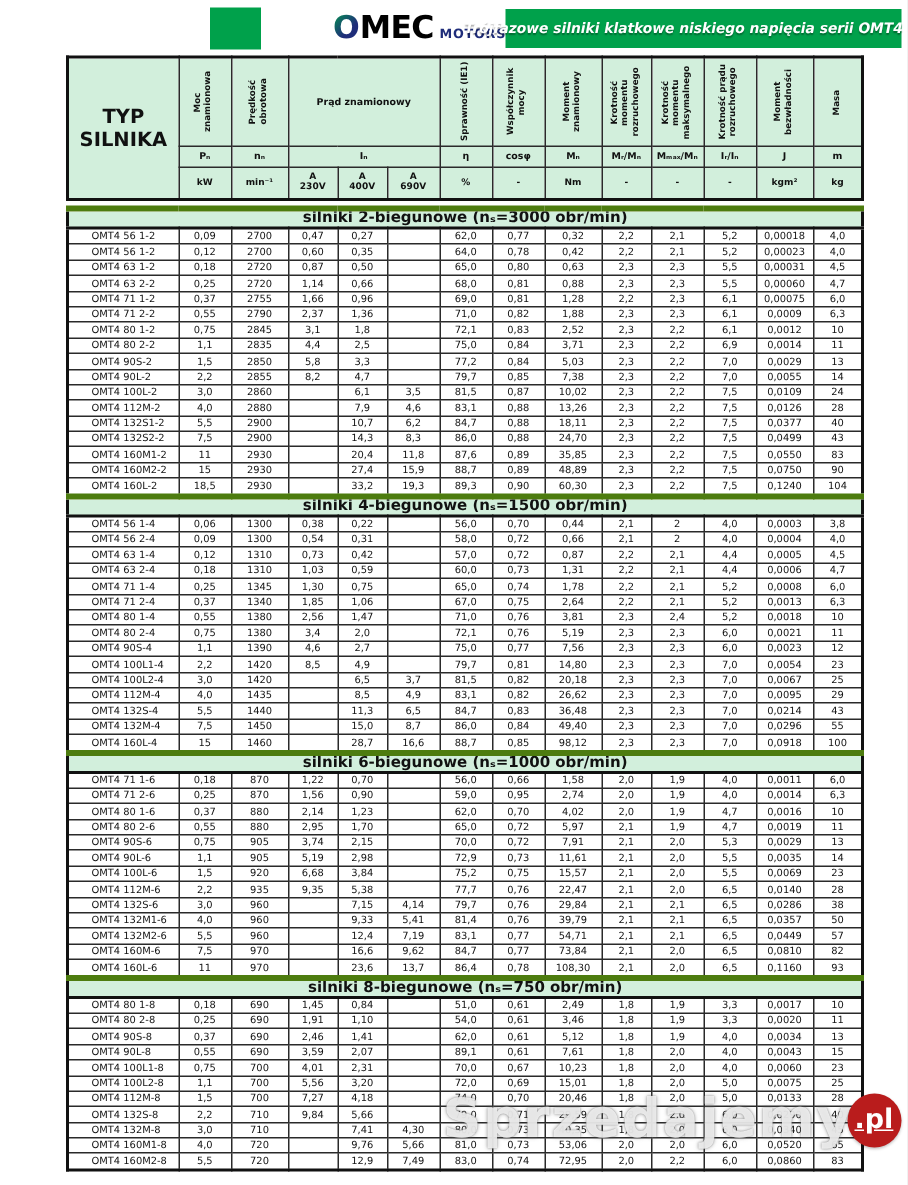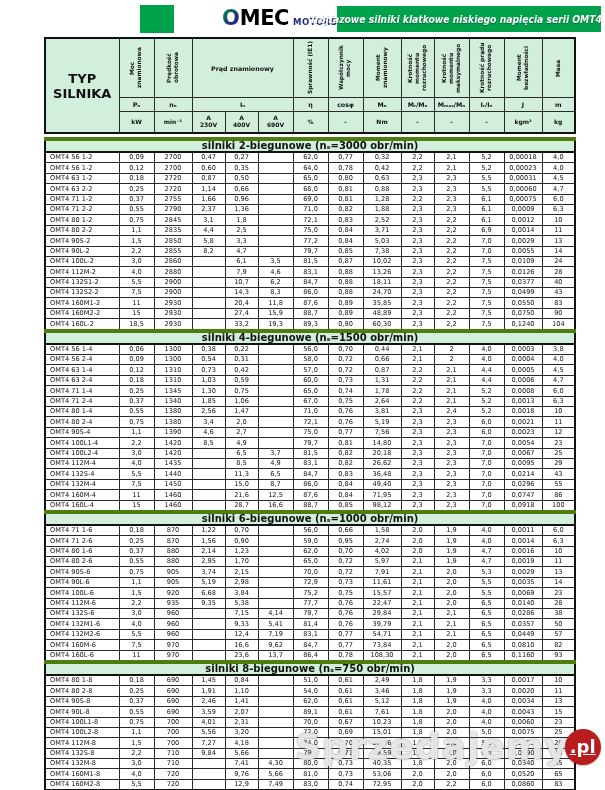--- a/index.html
+++ b/index.html
@@ -27,21 +27,21 @@
   thead th{background:#d2efdc;font-weight:bold;vertical-align:middle;text-align:center;}
   .band1 th{height:58px;}
   .band2 th{height:13px;font-size:6.3px;}
   .band3 th{height:20px;font-size:6px;white-space:pre-line;line-height:1.15;}
   .type-th{font-size:13px;}
   .horiz-th{font-size:6.3px;}
   .rot{writing-mode:vertical-rl;transform:rotate(180deg);margin:0 auto;height:54px;
        font-size:5.8px;font-weight:bold;line-height:1.25;text-align:center;}
   tbody td{height:9.4px;font-size:6.6px;line-height:1;text-align:center;vertical-align:middle;
            background:#fff;white-space:nowrap;}
-  tbody td.name{text-align:left;padding-left:4px;}
+  tbody td.name{text-align:left;padding-left:15px;}
   tr.section-row td{background:#d2efdc;font-weight:bold;font-size:10px;height:9.6px;
            border-top:4px solid #4d7c0f;border-bottom:2px solid #111;}
   
   .watermark{position:absolute;left:295px;top:726px;display:flex;align-items:center;z-index:5;
              pointer-events:none;}
   .wm-text{font-size:36px;font-weight:bold;letter-spacing:1px;
            color:rgba(255,255,255,0.80);
            text-shadow:0 0 3px rgba(110,110,110,0.55),0 0 1px rgba(90,90,90,0.6);}
   .wm-badge{width:36px;height:36px;border-radius:50%;background:#b91c1c;color:#fff;
             font-size:18px;font-weight:bold;display:flex;align-items:center;justify-content:center;
@@ -665,36 +665,20 @@
             <td>86,0</td>
             <td>0,84</td>
             <td>49,40</td>
             <td>2,3</td>
             <td>2,3</td>
             <td>7,0</td>
             <td>0,0296</td>
             <td>55</td>
           </tr>
           <tr>
-            <td class="name">OMT4 160M-4</td>
-            <td>11</td>
-            <td>1460</td>
-            <td></td>
-            <td>21,6</td>
-            <td>12,5</td>
-            <td>87,6</td>
-            <td>0,84</td>
-            <td>71,95</td>
-            <td>2,3</td>
-            <td>2,3</td>
-            <td>7,0</td>
-            <td>0,0747</td>
-            <td>86</td>
-          </tr>
-          <tr>
             <td class="name">OMT4 160L-4</td>
             <td>15</td>
             <td>1460</td>
             <td></td>
             <td>28,7</td>
             <td>16,6</td>
             <td>88,7</td>
             <td>0,85</td>
             <td>98,12</td>
             <td>2,3</td>

